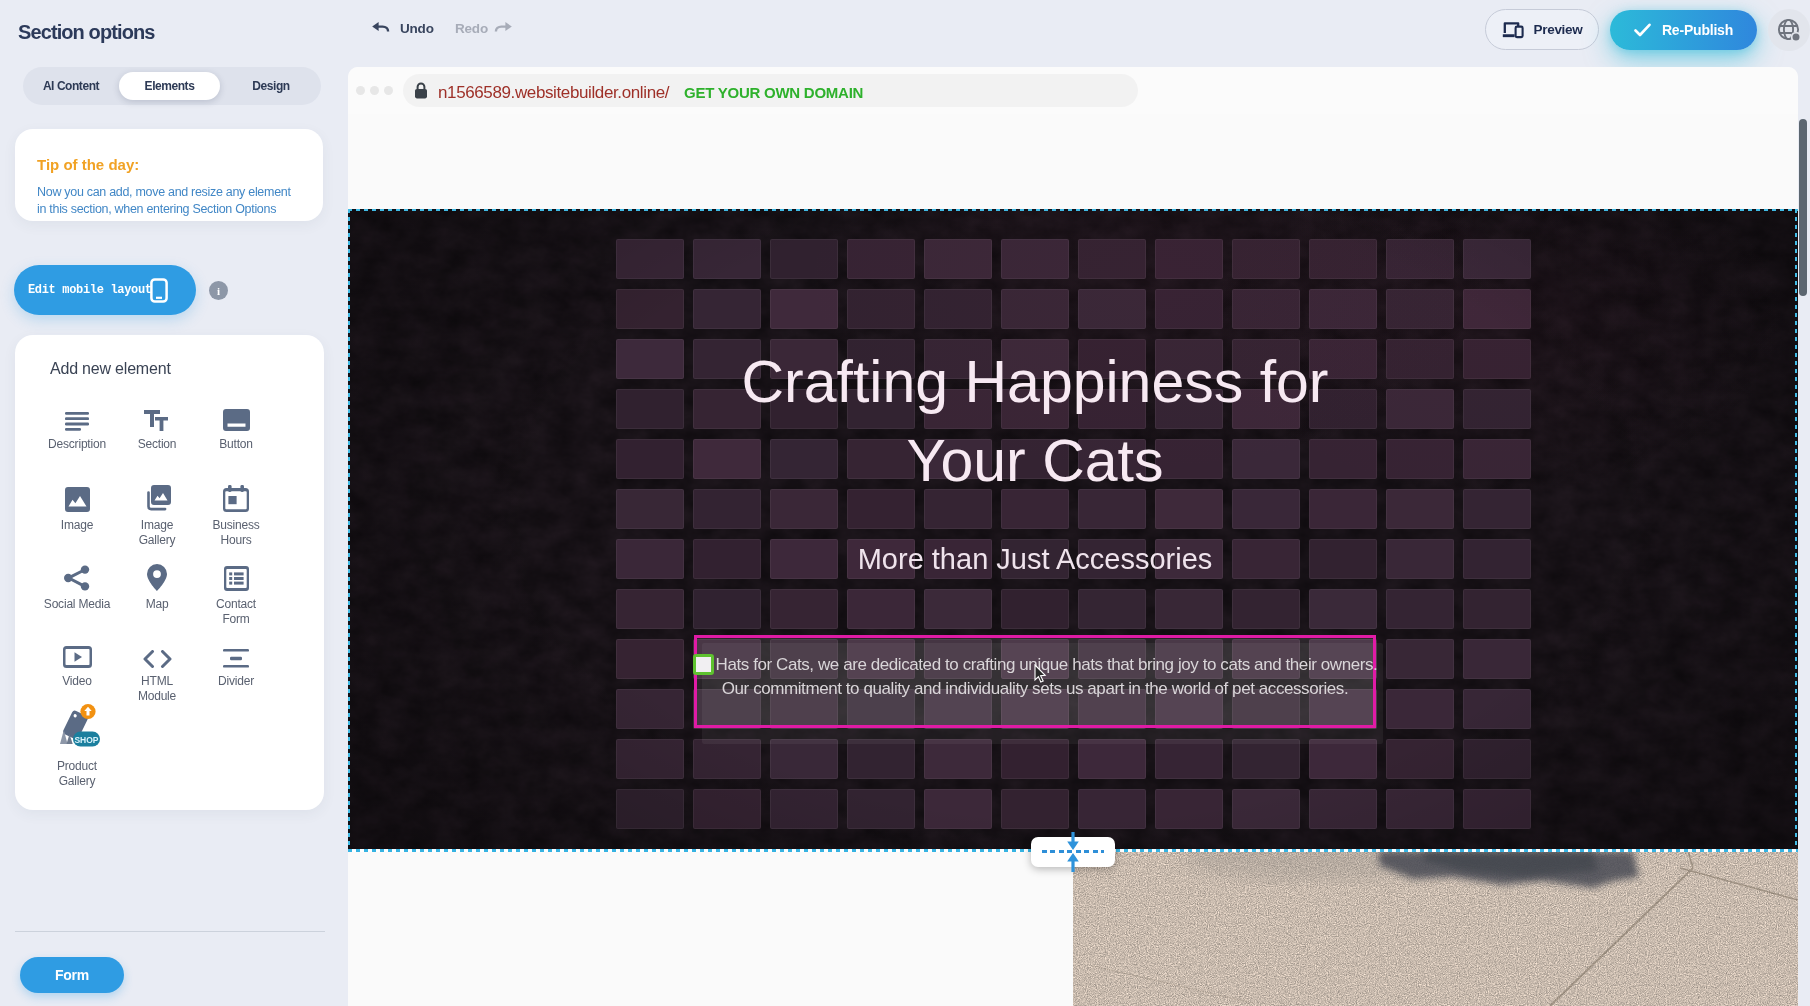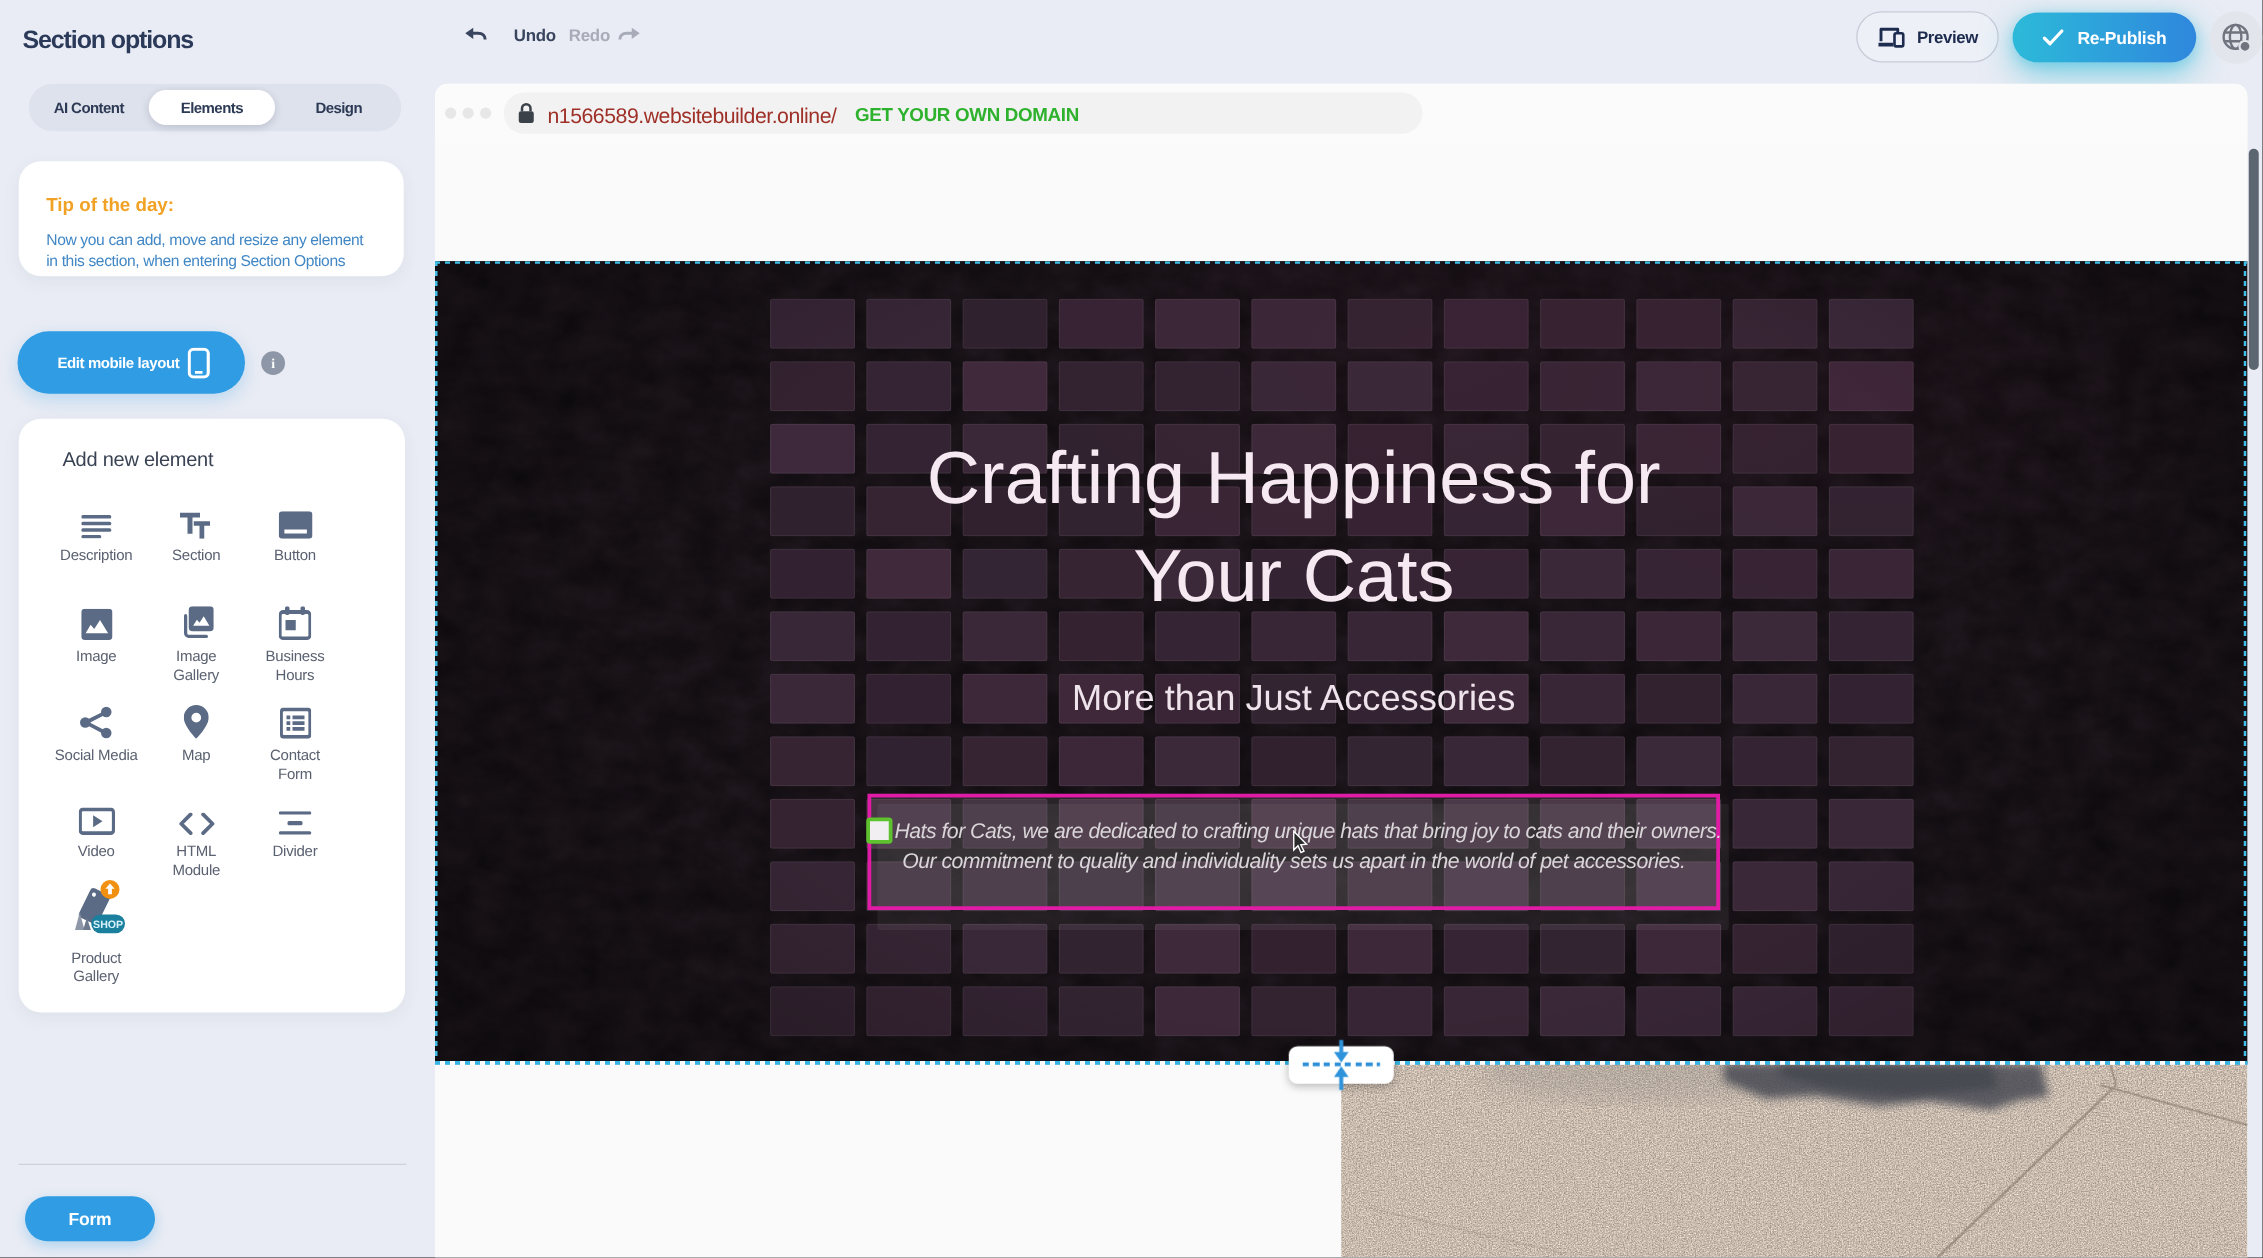--- a/index.html
+++ b/index.html
@@ -2,21 +2,21 @@
 <html><head>
 <meta charset="utf-8">
 <style>
 * { margin:0; padding:0; box-sizing:border-box; }
 html,body { width:1810px; height:1006px; overflow:hidden; }
 body { font-family:"Liberation Sans", sans-serif; background:#e9ecf4; position:relative; }
 .abs { position:absolute; }
 
 
 #title { left:18px; top:21px; font-size:20px; font-weight:bold; color:#2c3a5a; letter-spacing:-0.9px; }
-#undo { left:371px; top:21px; display:flex; align-items:center; gap:21px;
+#undo { left:371px; top:21px; display:flex; align-items:center; gap:10px;
   font-size:13.5px; font-weight:bold; color:#39455e; letter-spacing:-0.2px; }
 #redo { left:455px; top:21px; display:flex; align-items:center; gap:6px;
   font-size:13.5px; font-weight:bold; color:#a7acb8; letter-spacing:-0.2px; }
 #previewBtn { left:1485px; top:9px; width:114px; height:41px; border:1px solid #c6cbd8;
   border-radius:21px; background:#edf0f7; display:flex; align-items:center; justify-content:center;
   gap:9px; font-size:13.5px; font-weight:bold; color:#1d2b4f; letter-spacing:-0.3px; }
 #republish { left:1610px; top:10px; width:147px; height:40px; border-radius:20px;
   background:linear-gradient(90deg,#2cbad9,#2f87dd);
   box-shadow:0 10px 26px rgba(44,186,217,.55), 0 2px 10px rgba(44,186,217,.35);
   display:flex; align-items:center; justify-content:center; gap:11px;
@@ -33,21 +33,21 @@
   border-radius:14px; box-shadow:0 2px 7px rgba(30,40,70,.18); }
 #tabDe { left:200px; width:96px; }
 #tipcard { left:15px; top:129px; width:308px; height:92px; border-radius:18px; background:#fff;
   box-shadow:0 4px 14px rgba(50,60,90,.06); }
 #tiptitle { left:22px; top:27px; font-size:15px; font-weight:bold; color:#f1a224; }
 #tipbody { left:22px; top:55px; font-size:12.5px; line-height:16.5px; color:#4187c6;
   letter-spacing:-0.3px; white-space:nowrap; }
 #editmob { left:14px; top:265px; width:182px; height:50px; border-radius:25px; background:#2f9ce3;
   box-shadow:0 5px 14px rgba(47,156,227,.25);
   display:flex; align-items:center; color:#fff; font-size:12px; font-weight:bold; letter-spacing:-0.33px; }
-#editmob span { margin-left:32px; }
+#editmob span { margin-left:14px;font-family:Liberation Mono, monospace; }
 #infoc { left:209px; top:281px; width:19px; height:19px; border-radius:50%; background:#8d97a7;
   color:#fff; font-size:11px; font-weight:bold; display:flex; align-items:center;
   justify-content:center; font-family:"Liberation Serif",serif; }
 #addcard { left:15px; top:335px; width:309px; height:475px; border-radius:18px; background:#fff;
   box-shadow:0 4px 14px rgba(50,60,90,.06); }
 #addtitle { left:35px; top:25px; font-size:16px; color:#3a4354; letter-spacing:-0.2px; }
 .el { position:absolute; width:90px; text-align:center; }
 .el .ic { height:30px; display:flex; align-items:flex-end; justify-content:center; }
 .el .lb { margin-top:6px; font-size:12px; line-height:15px; color:#5a6170; letter-spacing:-0.2px; }
 #sep { left:15px; top:931px; width:310px; height:1px; background:#ccd2dc; }
@@ -81,21 +81,21 @@
    radial-gradient(420px 260px at 1150px 110px, rgba(130,40,80,0.05), rgba(0,0,0,0) 70%),
    radial-gradient(1150px 680px at 725px 300px, rgba(0,0,0,0) 45%, rgba(0,0,0,0.42) 100%); }
 #herotitle { left:0; top:134px; width:1374px; text-align:center; font-size:59px; line-height:79px;
   color:#f7e9f2; }
 #herosub { left:0; top:334px; width:1374px; text-align:center; font-size:29px; color:#efe3ec; }
 #shadowrect { left:354px; top:434px; width:681px; height:101px; background:rgba(255,255,255,0.055);
   border-radius:2px; }
 #pinkbox { left:346px; top:426px; width:682px; height:93px; border:3px solid #e01ba6;
   background:rgba(255,255,255,0.085); }
 #heropara { left:0; top:444px; width:1374px; text-align:center; font-size:17px; line-height:23.5px;
-  color:#d9d5d8; letter-spacing:-0.42px;font-style:italic; }
+  color:#d9d5d8; letter-spacing:-0.42px; }
 #checkbox { display:inline-block; width:21px; height:21px; border:3.5px solid #5ec22f;
   border-radius:3px; background:#f1eff2; vertical-align:-5px; margin-right:2px; }
 .dash { position:absolute; }
 .dh { height:2px; background:repeating-linear-gradient(90deg,#41bce6 0 4px,rgba(10,20,30,0.25) 4px 8px); }
 .dhw { height:3px; background:repeating-linear-gradient(90deg,#36b3e2 0 4px,#ffffff 4px 8px); }
 .dv { width:2px; background:repeating-linear-gradient(180deg,#41bce6 0 4px,rgba(10,20,30,0.25) 4px 8px); }
 
 #bottomsec { left:0; top:784px; width:1450px; height:155px; background:#fafafa; }
 
 

